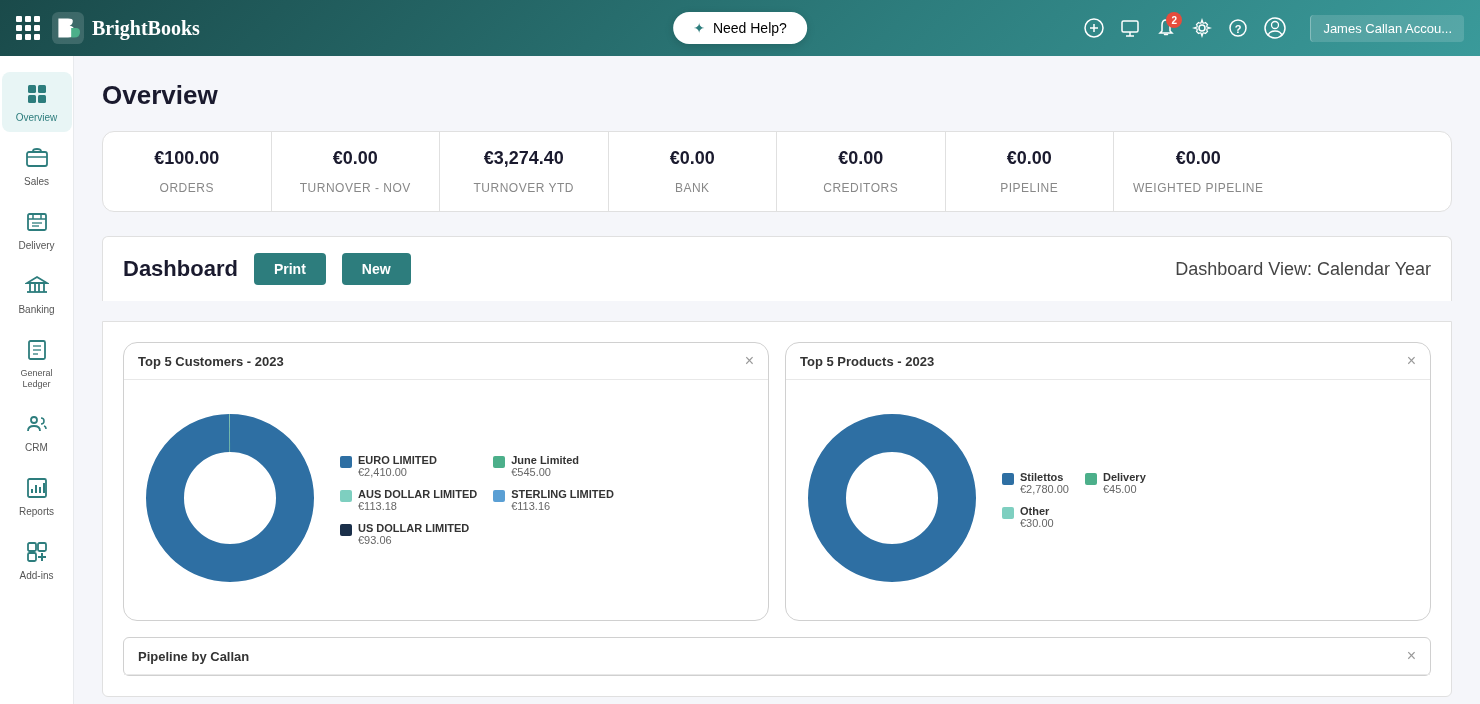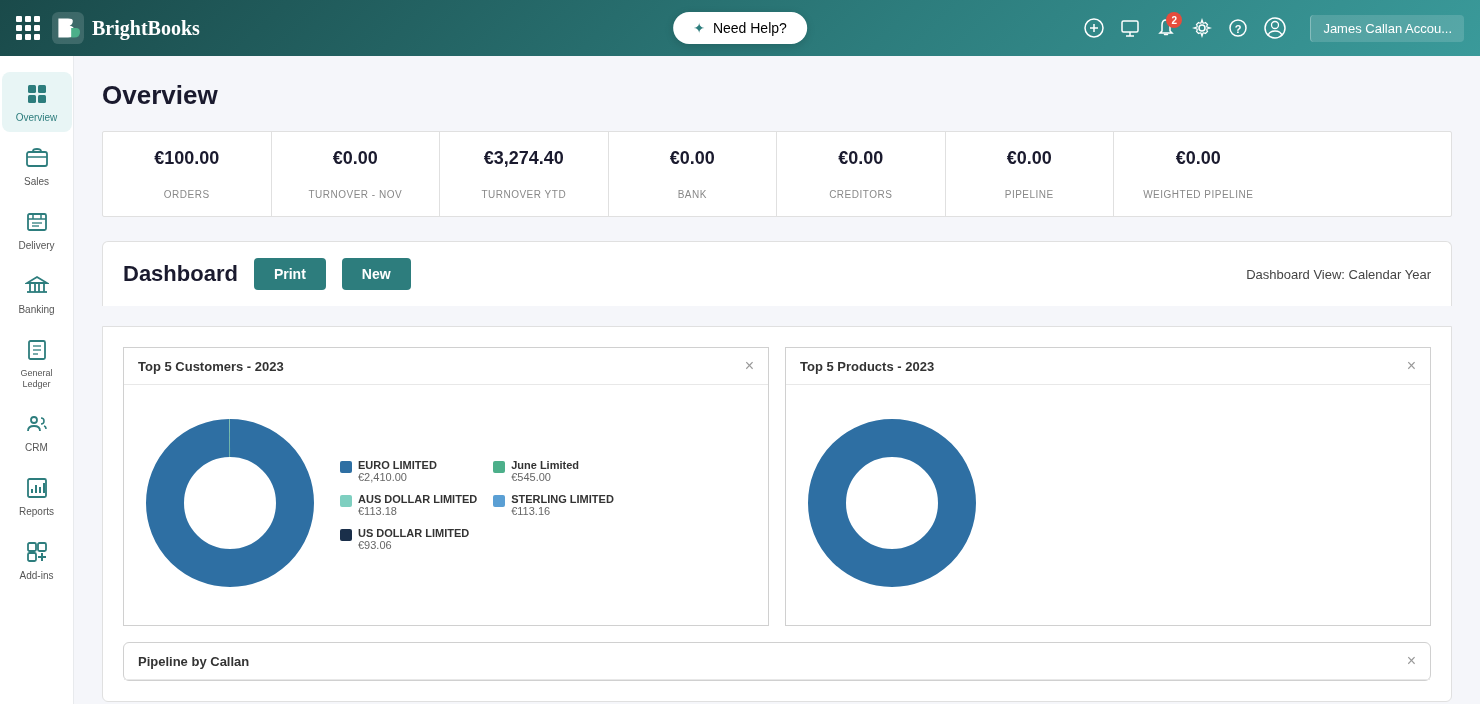--- a/index.html
+++ b/index.html
@@ -159,42 +159,42 @@
       margin-bottom: 20px;
     }
 
     
     .stats-row {
       display: grid;
       grid-template-columns: repeat(8, 1fr);
       gap: 0;
       background: white;
       border: 1px solid #e0e0e0;
-      border-radius: 2px;
+      border-radius: 12px;
       margin-bottom: 24px;
       overflow: hidden;
     }
     .stat-card {
       padding: 16px 12px;
       text-align: center;
       border-right: 1px solid #e0e0e0;
     }
     .stat-card:last-child { border-right: none; }
     .stat-value {
       font-size: 18px;
       font-weight: 700;
       color: #1a1a2e;
       display: block;
     }
     .stat-label {
-      font-size: 10px;
+      font-size: 12px;
       color: #888;
       text-transform: uppercase;
       letter-spacing: 0.5px;
-      margin-top: 20px;
+      margin-top: 12px;
       display: block;
     }
 
     
     .dashboard-header {
       display: flex;
       align-items: center;
       gap: 16px;
       margin-bottom: 20px;
       background: white;
@@ -213,41 +213,41 @@
       color: white;
       border: none;
       border-radius: 4px;
       padding: 8px 20px;
       font-size: 14px;
       font-weight: 600;
       cursor: pointer;
     }
     .dashboard-view-label {
       margin-left: auto;
-      font-size: 13px;
+      font-size: 18px;
       color: #444;
       font-weight: 500;
     }
 
     
     .charts-container {
       background: white;
       border: 1px solid #e0e0e0;
       border-radius: 0 0 6px 6px;
       padding: 20px;
     }
     .charts-row {
       display: grid;
       grid-template-columns: 1fr 1fr;
       gap: 16px;
       margin-bottom: 16px;
     }
     .chart-card {
       border: 1px solid #d0d0d0;
-      border-radius: 0;
+      border-radius: 14px;
       overflow: hidden;
     }
     .chart-card-header {
       display: flex;
       align-items: center;
       justify-content: space-between;
       padding: 10px 14px;
       border-bottom: 1px solid #e8e8e8;
     }
     .chart-card-title {
@@ -615,20 +615,43 @@
               <svg width="180" height="180" viewBox="0 0 180 180" class="donut-svg">
 
                 <circle cx="90" cy="90" r="65" fill="none" stroke="#2e6fa3" stroke-width="38" stroke-dasharray="526.9 29.5" stroke-dashoffset="0" transform="rotate(-90 90 90)"></circle>
 
                 <circle cx="90" cy="90" r="65" fill="none" stroke="#4caf8a" stroke-width="38" stroke-dasharray="8.5 547.9" stroke-dashoffset="-526.9" transform="rotate(-90 90 90)"></circle>
 
                 <circle cx="90" cy="90" r="65" fill="none" stroke="#7ecfc0" stroke-width="38" stroke-dasharray="5.7 550.7" stroke-dashoffset="-535.4" transform="rotate(-90 90 90)"></circle>
                 <circle cx="90" cy="90" r="45" fill="white"></circle>
               </svg>
             </div>
+            <div class="legend-two-col">
+              <div class="legend-item">
+                <div class="legend-color" style="background:#2e6fa3;"></div>
+                <div class="legend-text">
+                  <div class="legend-name">Stilettos</div>
+                  <div class="legend-value">€2,780.00</div>
+                </div>
+              </div>
+              <div class="legend-item">
+                <div class="legend-color" style="background:#4caf8a;"></div>
+                <div class="legend-text">
+                  <div class="legend-name">Delivery</div>
+                  <div class="legend-value">€45.00</div>
+                </div>
+              </div>
+              <div class="legend-item">
+                <div class="legend-color" style="background:#7ecfc0;"></div>
+                <div class="legend-text">
+                  <div class="legend-name">Other</div>
+                  <div class="legend-value">€30.00</div>
+                </div>
+              </div>
+            </div>
           </div>
         </div>
 
       </div>
 
       <div class="pipeline-card">
         <div class="pipeline-header">
           <span class="chart-card-title">Pipeline by Callan</span>
           <button class="chart-close-btn">×</button>
         </div>

